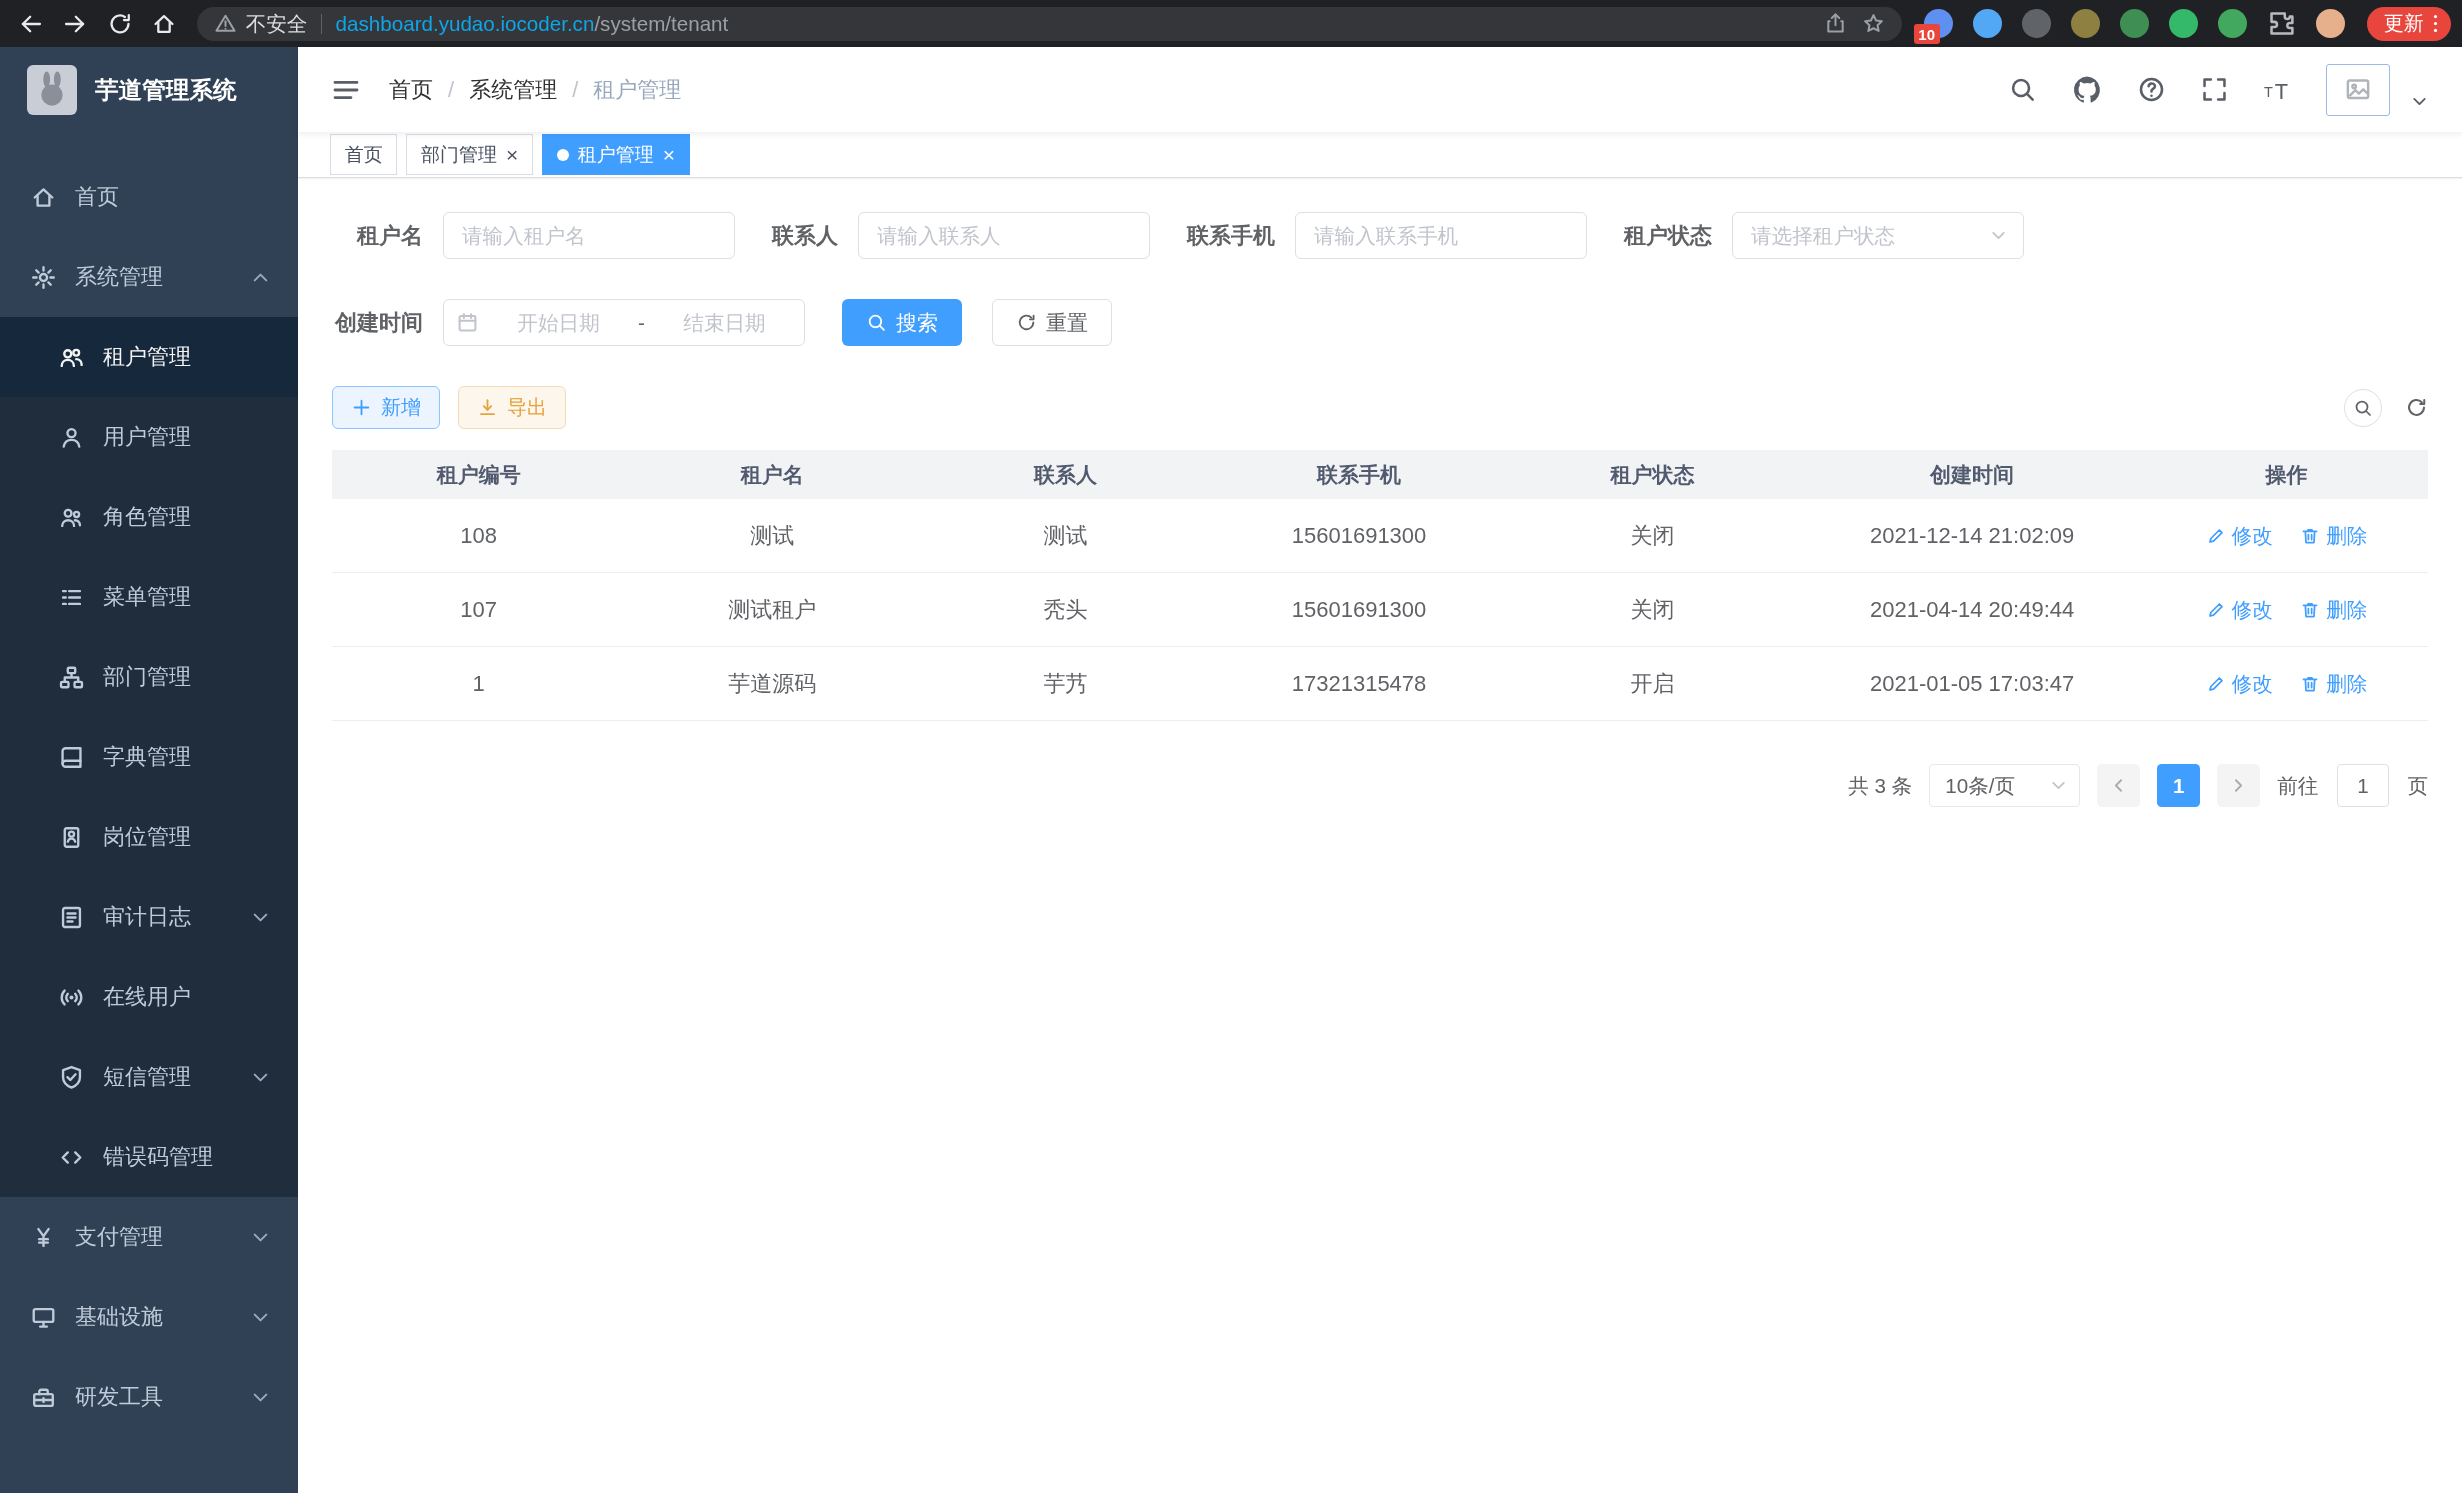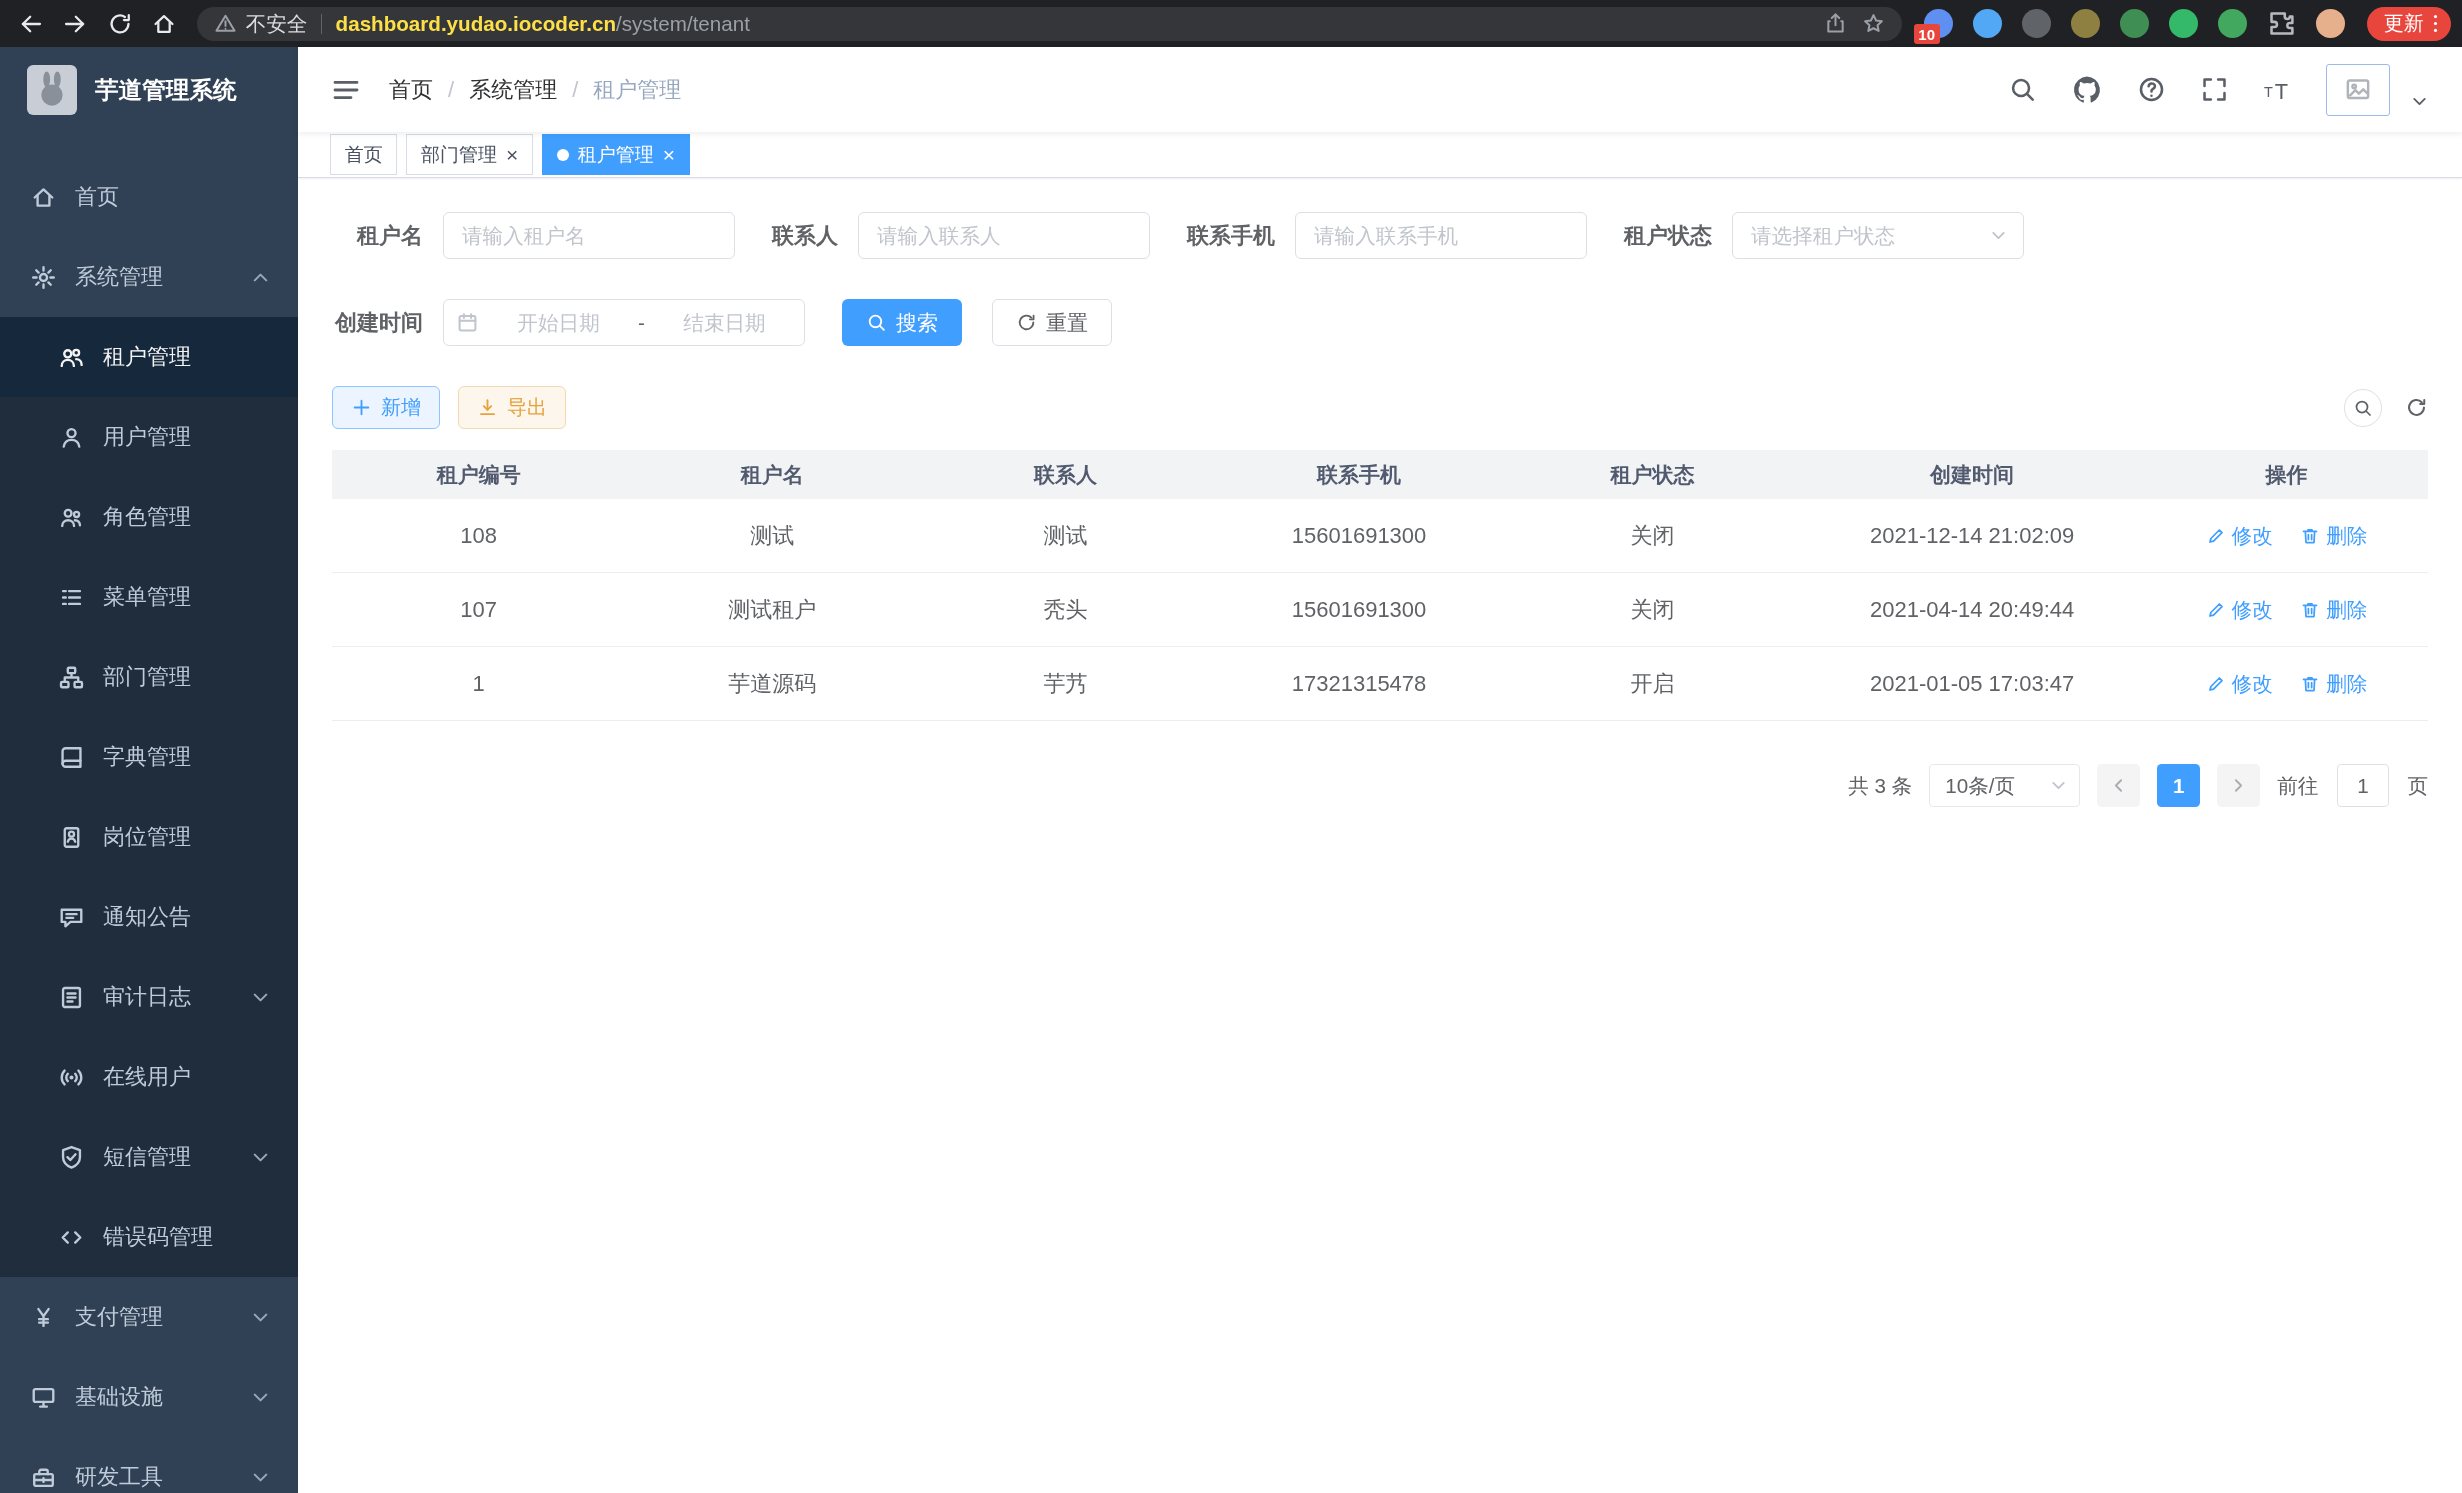--- a/index.html
+++ b/index.html
@@ -9,21 +9,21 @@
 
   
   .browser-bar { height:47px; background:#202124; display:flex; align-items:center; padding:0 10.7px; gap:4.6px; }
   .nav-btn { width:40px; height:40px; display:flex; align-items:center; justify-content:center; color:#e8eaed; border-radius:50%; cursor:pointer; flex:0 0 auto; }
   .nav-btn .sic { width:26px; height:26px; }
   .omnibox { flex:1; height:34px; background:#35363a; border-radius:17px; display:flex; align-items:center; padding:0 17px; margin:0 7.6px; color:#9aa0a6; font-size:20.6px; min-width:0; }
   .omnibox .sic { width:23px; height:23px; flex:0 0 auto; }
   .sec-label { margin-left:9px; color:#dadce0; white-space:nowrap; }
   .obx-divider { width:0.8px; height:20px; background:#5f6368; margin:0 13.7px; flex:0 0 auto; }
   .url { flex:1; white-space:nowrap; overflow:hidden; display:flex; }
-  .url b { color:#fde047; font-weight:700; }
+  .url b { color:#0ea5e9; font-weight:400; }
   .url .path { color:#9aa0a6; }
   .obx-right { display:flex; gap:15px; margin-left:13.7px; color:#9aa0a6; }
   .ext-area { display:flex; align-items:center; gap:20px; margin:0 10.7px; flex:0 0 auto; }
   .ext { width:29px; height:29px; border-radius:50%; position:relative; flex:0 0 auto; cursor:pointer; }
   .ext.puzzle { border-radius:0; background:transparent !important; color:#b6bac0; }
   .ext-badge { position:absolute; bottom:-6px; left:-10.7px; background:#e8453c; color:#fff; font-size:15px; line-height:1; padding:2.3px 4.6px; border-radius:3px; font-weight:700; }
   .update-pill { height:34px; border-radius:17px; background:var(--update,#e8453c); color:#fff; font-size:20px; display:flex; align-items:center; padding:0 4.6px 0 17px; gap:0; margin-left:6px; cursor:pointer; flex:0 0 auto; }
   .update-pill .kebab { width:23px; height:23px; color:#fff; }
 
   
@@ -301,29 +301,20 @@
           </div>
           <div class="m-item">
             <span class="mi">
               <svg viewBox="0 0 16 16" fill="none" stroke="currentColor" stroke-width="1.4" stroke-linecap="round" stroke-linejoin="round">
                 <rect x="4" y="2.5" width="8" height="11" rx="1"></rect>
                 <circle cx="8" cy="6" r="1.5"></circle>
                 <path d="M5.8 10.5c.3-1.2 1.2-1.8 2.2-1.8s1.9.6 2.2 1.8"></path>
               </svg>
             </span>
             <span>岗位管理</span>
-          </div>
-          <div class="m-item">
-            <span class="mi">
-              <svg viewBox="0 0 16 16" fill="none" stroke="currentColor" stroke-width="1.4" stroke-linecap="round" stroke-linejoin="round">
-                <path d="M2.2 3.4h11.6v7.2H7.4l-3 2.6v-2.6H2.2Z"></path>
-                <path d="M5 6h6M5 8.2h4"></path>
-              </svg>
-            </span>
-            <span>通知公告</span>
           </div>
           <div class="m-item">
             <span class="mi">
               <svg viewBox="0 0 16 16" fill="none" stroke="currentColor" stroke-width="1.4" stroke-linecap="round" stroke-linejoin="round">
                 <rect x="3" y="2.4" width="10" height="11.2" rx="1"></rect>
                 <path d="M5.6 5.6h4.8M5.6 8h4.8M5.6 10.4h3"></path>
               </svg>
             </span>
             <span>审计日志</span>
             <span class="chev">

